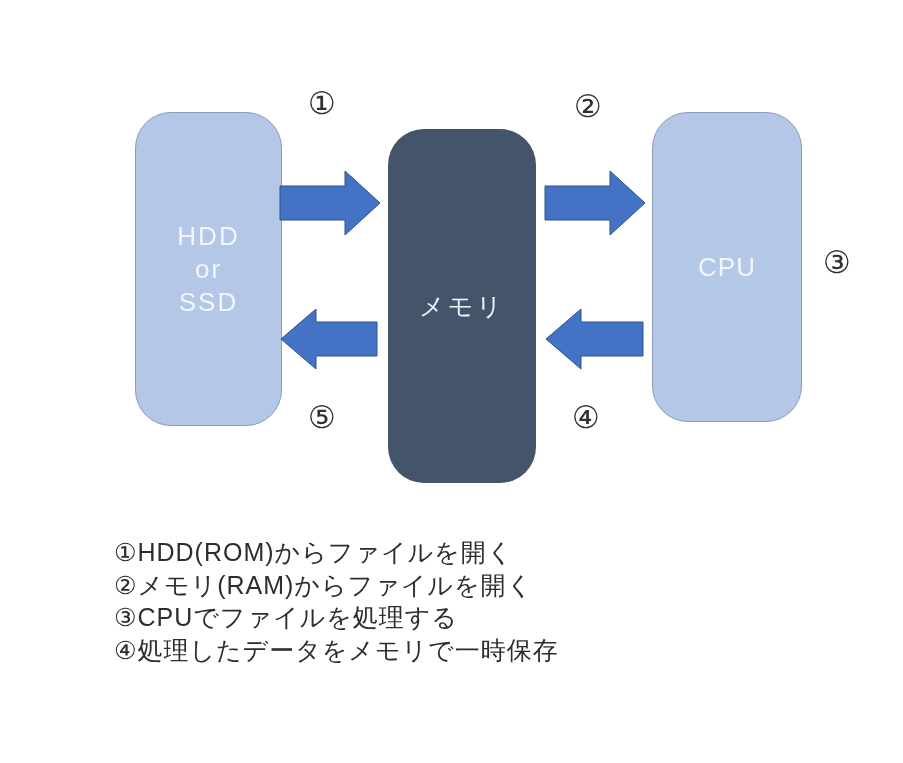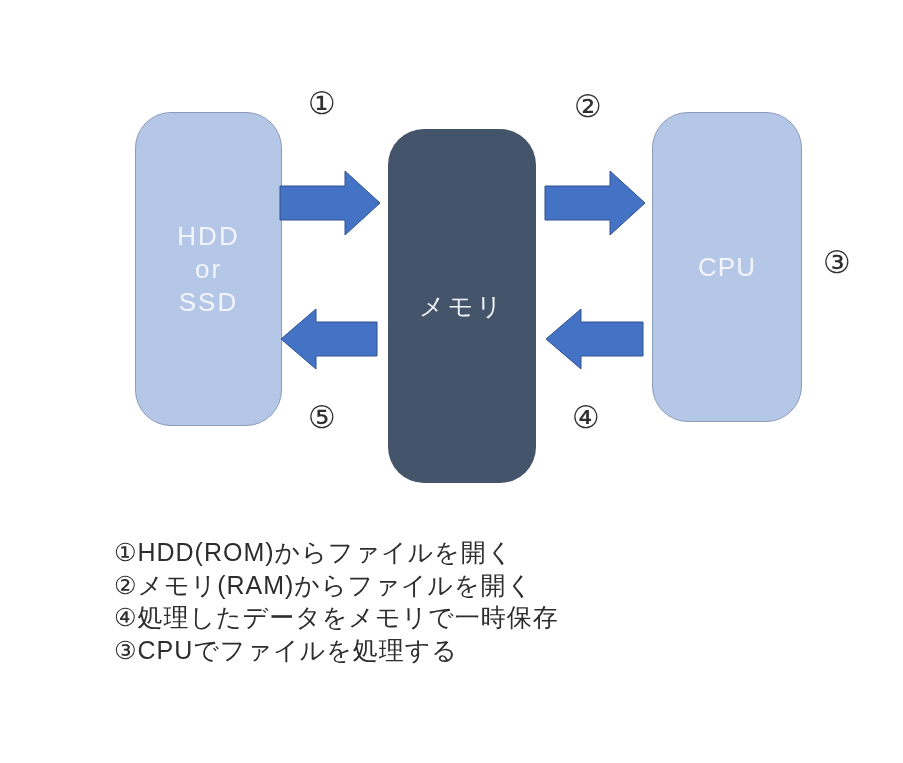--- a/index.html
+++ b/index.html
@@ -112,17 +112,17 @@
 
   <span class="step-marker marker-1">①</span>
   <span class="step-marker marker-2">②</span>
   <span class="step-marker marker-3">③</span>
   <span class="step-marker marker-4">④</span>
   <span class="step-marker marker-5">⑤</span>
 
   <div class="legend">
     <div class="legend-line">①HDD(ROM)からファイルを開く</div>
     <div class="legend-line">②メモリ(RAM)からファイルを開く</div>
+    <div class="legend-line">③CPUでファイルを処理する</div>
     <div class="legend-line">④処理したデータをメモリで一時保存</div>
-    <div class="legend-line">③CPUでファイルを処理する</div>
   </div>
 
 </div>
 
 </body></html>

